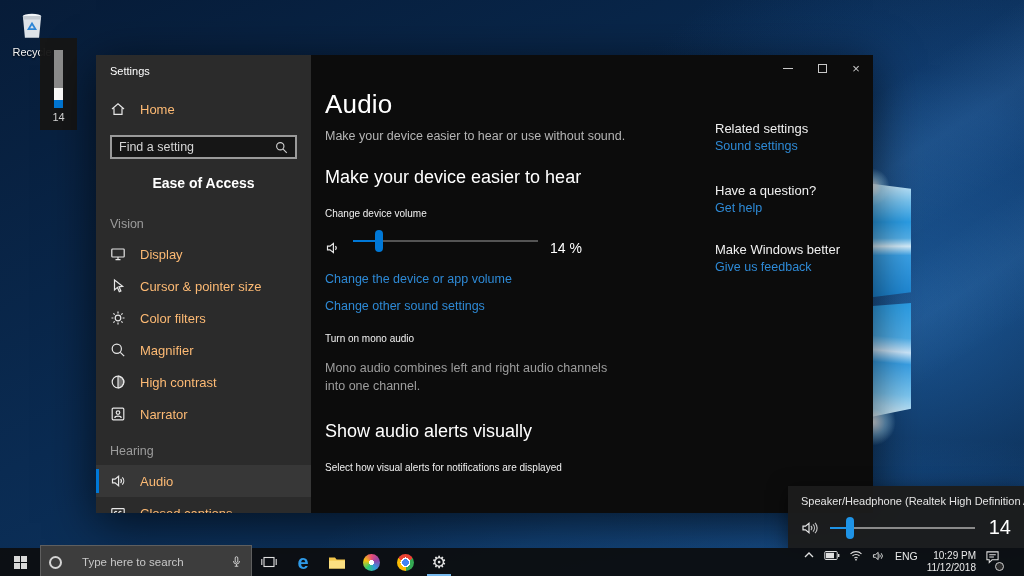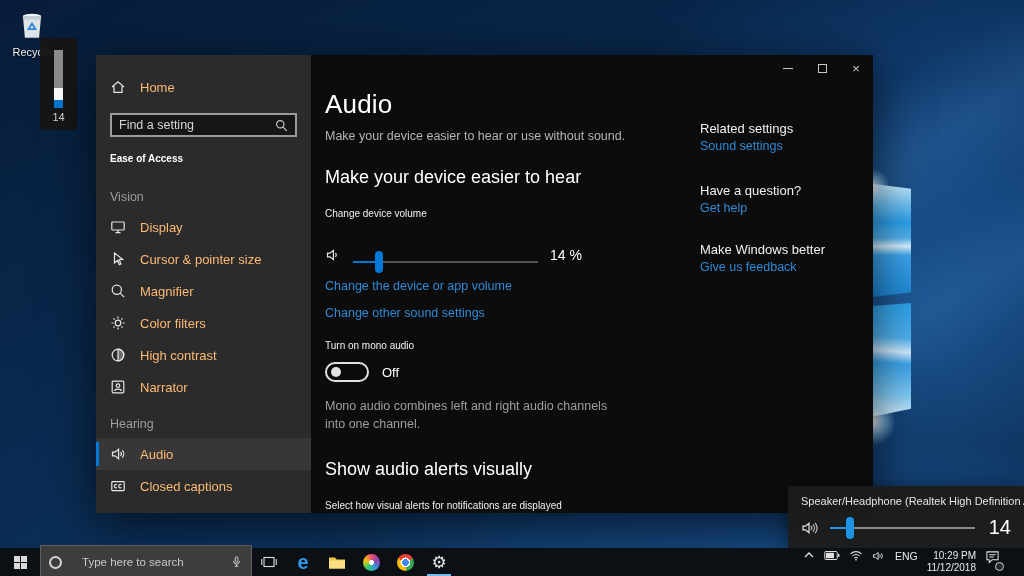--- a/index.html
+++ b/index.html
@@ -48,55 +48,55 @@
   .app-title { font-size:11px; color:#fff; padding:10px 0 0 14px; }
   .nav-item { height:32px; display:flex; align-items:center; gap:14px; padding-left:14px; font-size:13px;
     color:#fdba74; position:relative; cursor:default; }
   .nav-item.home { margin-top:16px; }
   .nav-item.sel { background:#373737; }
   .sel-bar { position:absolute; left:0; top:4px; bottom:4px; width:3px; background:#0078d7; }
   .sb-search { margin:10px 14px 4px 14px; height:24px; border:2px solid #9a9a9a; background:#161616;
     display:flex; align-items:center; padding:0 7px; }
   .sb-search .ph { font-size:12.5px; color:#d6d6d6; }
   .sb-search svg { margin-left:auto; }
-  .page-title { font-size:10px; font-weight:bold; padding:12px 14px 4px 14px; }
+  .page-title { font-size:14px; font-weight:bold; padding:12px 14px 4px 14px;text-align:center; }
   .grp-title { font-size:12.5px; color:#9c9c9c; padding:0 14px 7px 14px; }
   .grp-title.vision { margin-top:22px; }
   .grp-title.hearing { margin-top:14px; }
   .icon16 { width:16px; height:16px; flex-shrink:0; }
 
   .main { flex:1; background:#0c0c0c; position:relative; overflow:hidden; }
   .caption { position:absolute; top:0; right:0; display:flex; z-index:5; }
   .cap-btn { width:34px; height:26px; display:flex; align-items:center; justify-content:center; color:#c9c9c9; }
   .cap-min { width:10px; height:1px; background:#c9c9c9; }
   .cap-max { width:9px; height:9px; border:1px solid #c9c9c9; }
   .cap-close { font-size:13px; }
 
   .content { padding:0 0 0 14px; }
   .h1 { margin-top:34px; font-size:26px; font-weight:300; letter-spacing:.2px; }
   .subtitle { margin-top:9px; font-size:12.5px; color:#b5b5b5; }
   .h2 { margin-top:24px; font-size:18px; font-weight:400; }
   .field-label { margin-top:20px; font-size:10px; color:#f0f0f0; }
-  .slider-row { margin-top:28px; display:flex; align-items:flex-end; gap:12px; }
+  .slider-row { margin-top:21px; display:flex; align-items:flex-start; gap:12px; }
   .track { position:relative; width:185px; height:2px; background:#545454; }
   .fill { position:absolute; left:0; top:0; height:100%; background:#0078d7; }
   .thumb { position:absolute; right:-4px; top:50%; transform:translateY(-50%); width:8px; height:22px;
     border-radius:4px; background:#0078d7; }
   .slider-val { font-size:14px; color:#fff; }
   .link { display:block; margin-top:16px; font-size:12.5px; color:#2e8ad6; cursor:pointer; width:max-content; }
   .link.l2 { margin-top:13px; }
   .toggle-row { margin-top:11px; display:flex; align-items:center; gap:13px; }
   .toggle { width:44px; height:20px; border:2px solid #e2e2e2; border-radius:11px; position:relative; }
   .knob { position:absolute; left:4px; top:50%; transform:translateY(-50%); width:10px; height:10px;
     border-radius:50%; background:#e2e2e2; }
   .toggle-state { font-size:13px; }
   .desc { margin-top:16px; width:292px; font-size:12.5px; color:#9e9e9e; line-height:1.4; }
   .h2.alerts { margin-top:26px; }
 
-  .related { position:absolute; left:389px; top:66px; width:180px; }
+  .related { position:absolute; left:404px; top:66px; width:180px; }
   .rel-title { font-size:13px; color:#f0f0f0; }
   .rel-link { margin-top:18px; font-size:12.5px; color:#2e8ad6; cursor:pointer; width:max-content; }
   .rel-gap1 { margin-top:29px; }
   .rel-gap2 { margin-top:26px; }
 
   
   .flyout { position:absolute; left:788px; top:486px; width:236px; height:62px; background:rgba(28,28,28,.97);
     padding:9px 13px 0 13px; box-shadow:0 4px 20px rgba(0,0,0,.5); }
   .fly-title { font-size:11px; color:#e4e4e4; white-space:nowrap; }
   .fly-row { display:flex; align-items:center; margin-top:9px; gap:10px; }
@@ -164,20 +164,21 @@
     <div class="osd-track">
       <div class="osd-thumb" style="bottom: 14%;"></div>
       <div class="osd-fill" style="height: 14%;"></div>
     </div>
     <div class="osd-val">14</div>
   </div>
 
   <div class="win">
 
     <div class="sidebar">
+      <div class="app-title">Settings</div>
 
       <div class="nav-item home">
         <svg class="icon16" viewBox="0 0 16 16" fill="none" stroke="#e6e6e6" stroke-width="1.2">
             <path d="M2 8 L8 2.8 L14 8 M4 7.2 V13.4 H12 V7.2"></path>
           </svg>
         <span>Home</span>
       </div>
 
       <div class="sb-search">
         <span class="ph">Find a setting</span>
@@ -199,31 +200,31 @@
         <span>Display</span>
       </div>
       <div class="nav-item">
         <svg class="icon16" viewBox="0 0 16 16" fill="none" stroke="#e6e6e6" stroke-width="1.2">
             <path d="M4.5 2 V12 L7.4 9.4 L9.3 13.6 L10.9 12.9 L9 8.8 L12.6 8.4 Z"></path>
           </svg>
         <span>Cursor &amp; pointer size</span>
       </div>
       <div class="nav-item">
         <svg class="icon16" viewBox="0 0 16 16" fill="none" stroke="#e6e6e6" stroke-width="1.2">
+            <circle cx="8" cy="8" r="2.8"></circle>
+            <path d="M8 1.5 V3.4 M8 12.6 V14.5 M1.5 8 H3.4 M12.6 8 H14.5 M3.4 3.4 L4.7 4.7 M11.3 11.3 L12.6 12.6 M12.6 3.4 L11.3 4.7 M4.7 11.3 L3.4 12.6"></path>
+          </svg>
+        <span>Color filters</span>
+      </div>
+      <div class="nav-item">
+        <svg class="icon16" viewBox="0 0 16 16" fill="none" stroke="#e6e6e6" stroke-width="1.2">
             <circle cx="6.8" cy="6.8" r="4.6"></circle>
             <path d="M10.3 10.3 L14.2 14.2"></path>
           </svg>
         <span>Magnifier</span>
-      </div>
-      <div class="nav-item">
-        <svg class="icon16" viewBox="0 0 16 16" fill="none" stroke="#e6e6e6" stroke-width="1.2">
-            <circle cx="8" cy="8" r="2.8"></circle>
-            <path d="M8 1.5 V3.4 M8 12.6 V14.5 M1.5 8 H3.4 M12.6 8 H14.5 M3.4 3.4 L4.7 4.7 M11.3 11.3 L12.6 12.6 M12.6 3.4 L11.3 4.7 M4.7 11.3 L3.4 12.6"></path>
-          </svg>
-        <span>Color filters</span>
       </div>
       <div class="nav-item">
         <svg class="icon16" viewBox="0 0 16 16" fill="none" stroke="#e6e6e6" stroke-width="1.2">
             <circle cx="8" cy="8" r="5.8"></circle>
             <path d="M8 2.2 V13.8 M8 2.2 A5.8 5.8 0 0 1 8 13.8" fill="#e6e6e6" fill-opacity="0.35"></path>
           </svg>
         <span>High contrast</span>
       </div>
       <div class="nav-item">
         <svg class="icon16" viewBox="0 0 16 16" fill="none" stroke="#e6e6e6" stroke-width="1.2">
@@ -283,26 +284,20 @@
               <div class="thumb"></div>
             </div>
           </div>
           <span class="slider-val">14 %</span>
         </div>
 
         <a class="link">Change the device or app volume</a>
         <a class="link l2">Change other sound settings</a>
 
         <div class="field-label">Turn on mono audio</div>
-        <div class="toggle-row">
-          <div class="toggle">
-            <span class="knob"></span>
-          </div>
-          <span class="toggle-state">Off</span>
-        </div>
         <div class="desc">Mono audio combines left and right audio channels into one channel.</div>
 
         <div class="h2 alerts">Show audio alerts visually</div>
         <div class="field-label">Select how visual alerts for notifications are displayed</div>
 
       </div>
 
       <div class="related">
         <div class="rel-title">Related settings</div>
         <a class="rel-link">Sound settings</a>

